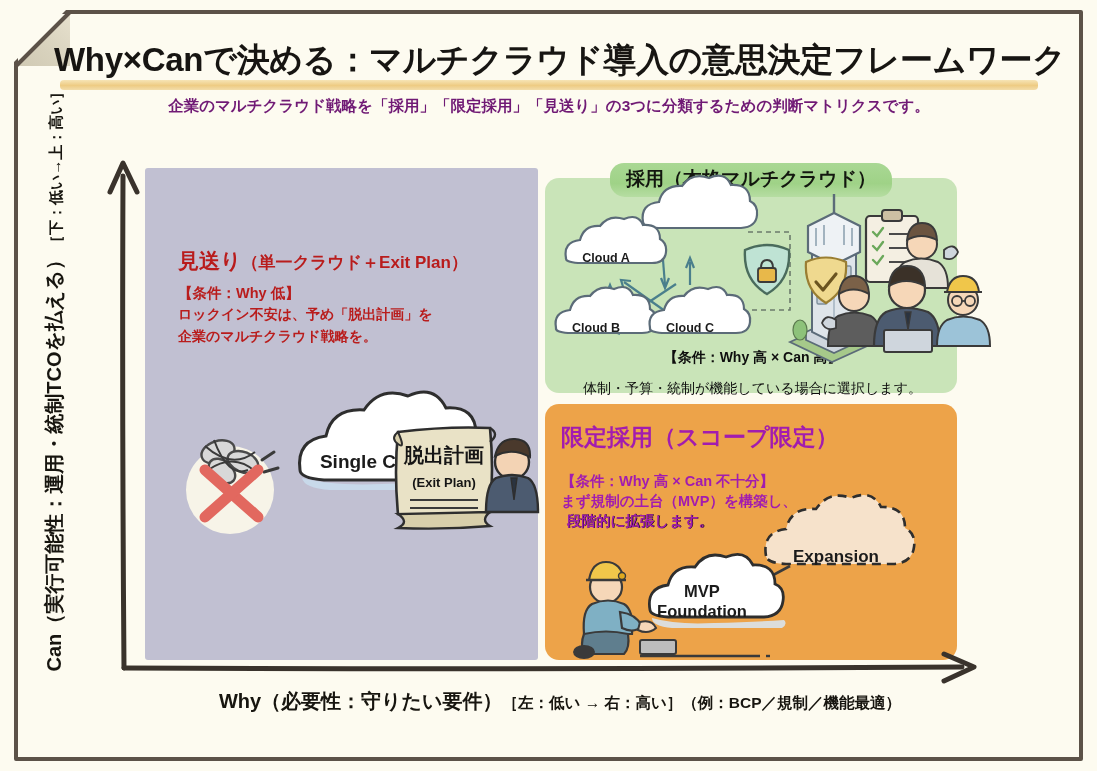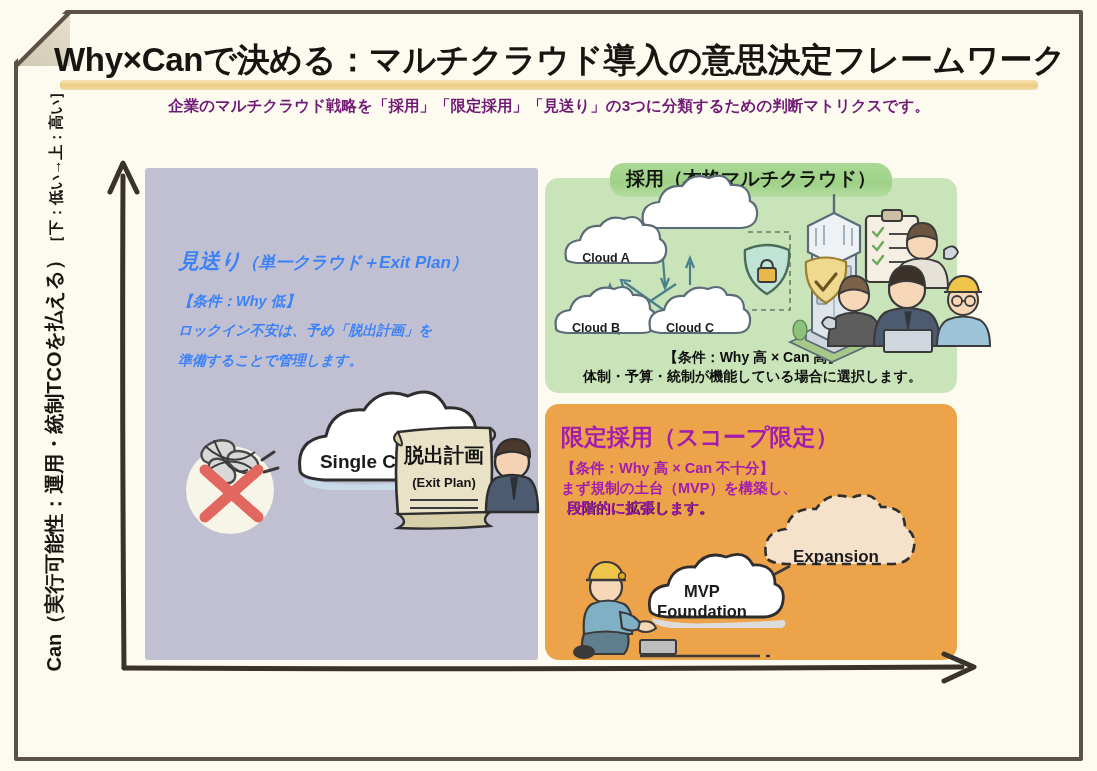--- a/index.html
+++ b/index.html
@@ -115,40 +115,39 @@
     padding:3px 16px 5px 16px;
     font-size:19px;font-weight:bold;color:#13170f;
     background:linear-gradient(180deg,#a9d894 0%,#9fd287 60%,#b6ddA2 100%);
     border-radius:14px 16px 13px 15px;
     white-space:nowrap;
   }
 
   
   .zone-left-text{
     position:absolute;left:178px;top:248px;width:350px;
-    color:#3b82f6;
-    font-style:italic;
+    color:#b91c1c;
   }
   .zone-left-text .h{font-size:21px;font-weight:bold;line-height:1.25;}
   .zone-left-text .h .sub{font-size:17px;}
-  .zone-left-text .cond{font-size:14.5px;font-weight:bold;margin-top:18px;}
-  .zone-left-text .body{font-size:14px;font-weight:bold;line-height:1.45;margin-top:9px;}
+  .zone-left-text .cond{font-size:14.5px;font-weight:bold;margin-top:10px;}
+  .zone-left-text .body{font-size:14px;font-weight:bold;line-height:1.45;margin-top:1px;}
 
   .zone-green-text{
     position:absolute;left:560px;top:349px;width:385px;
     text-align:center;color:#0e0e0e;
   }
   .zone-green-text .cond{font-size:14px;font-weight:bold;}
-  .zone-green-text .body{font-size:14px;font-weight:bold;margin-top:1px;text-align:center;}
+  .zone-green-text .body{font-size:14px;font-weight:normal;margin-top:13px;text-align:center;}
 
   .zone-orange-text{
     position:absolute;left:561px;top:424px;width:390px;color:#a21caf;
   }
   .zone-orange-text .h{font-size:23px;font-weight:bold;line-height:1.2;}
-  .zone-orange-text .cond{font-size:14.5px;font-weight:bold;margin-top:7px;}
+  .zone-orange-text .cond{font-size:14.5px;font-weight:bold;margin-top:20px;}
   .zone-orange-text .body{font-size:14.5px;font-weight:bold;line-height:1.42;}
   .zone-orange-text .body.strong{font-weight:bold;text-shadow:0.6px 0 0 #0a0a0a;padding-left:6px;}
   svg text{font-family:"Liberation Sans","DejaVu Sans",sans-serif;}
 </style>
 </head>
 <body>
 
 <div class="page">
 
   <div class="sheet"></div>
@@ -172,28 +171,31 @@
   <svg class="axis-svg" viewBox="0 0 1097 771">
     <path d="M124 668 Q122 420 123 176" stroke="#3a332c" stroke-width="5" fill="none" stroke-linecap="round"></path>
     <path d="M110 192 L123 163 L137 192" stroke="#3a332c" stroke-width="5" fill="none" stroke-linecap="round" stroke-linejoin="round"></path>
     <path d="M124 668 Q520 670 962 667" stroke="#3a332c" stroke-width="5" fill="none" stroke-linecap="round"></path>
     <path d="M944 654 L974 667 L944 681" stroke="#3a332c" stroke-width="5" fill="none" stroke-linecap="round" stroke-linejoin="round"></path>
   </svg>
 
   <div class="ylabel">
     <span>Can（実行可能性：運用・統制TCOを払える）</span><span class="small">［下：低い→上：高い］</span>
   </div>
+  <div class="xlabel">
+    <span>Why（必要性：守りたい要件）</span><span class="small">［左：低い → 右：高い］</span><span class="small">（例：BCP／規制／機能最適）</span>
+  </div>
 
   <div class="zone-left-text">
     <div class="h">
       <span>見送り</span><span class="sub">（単一クラウド＋Exit Plan）</span>
     </div>
     <div class="cond">【条件：Why 低】</div>
     <div class="body">ロックイン不安は、予め「脱出計画」を</div>
-    <div class="body">準備することで管理します。</div>
+    <div class="body">企業のマルチクラウド戦略を。</div>
   </div>
 
   <svg class="axis-svg" viewBox="0 0 1097 771">
 
     <circle cx="230" cy="490" r="44" fill="#f7f4e8"></circle>
     <g stroke="#4a4a4a" stroke-width="2.4" fill="#d8d8d8">
       <ellipse cx="218" cy="452" rx="17" ry="11" transform="rotate(-18 218 452)"></ellipse>
       <ellipse cx="243" cy="462" rx="16" ry="10" transform="rotate(22 243 462)"></ellipse>
       <ellipse cx="222" cy="471" rx="15" ry="10" transform="rotate(40 222 471)"></ellipse>
     </g>

